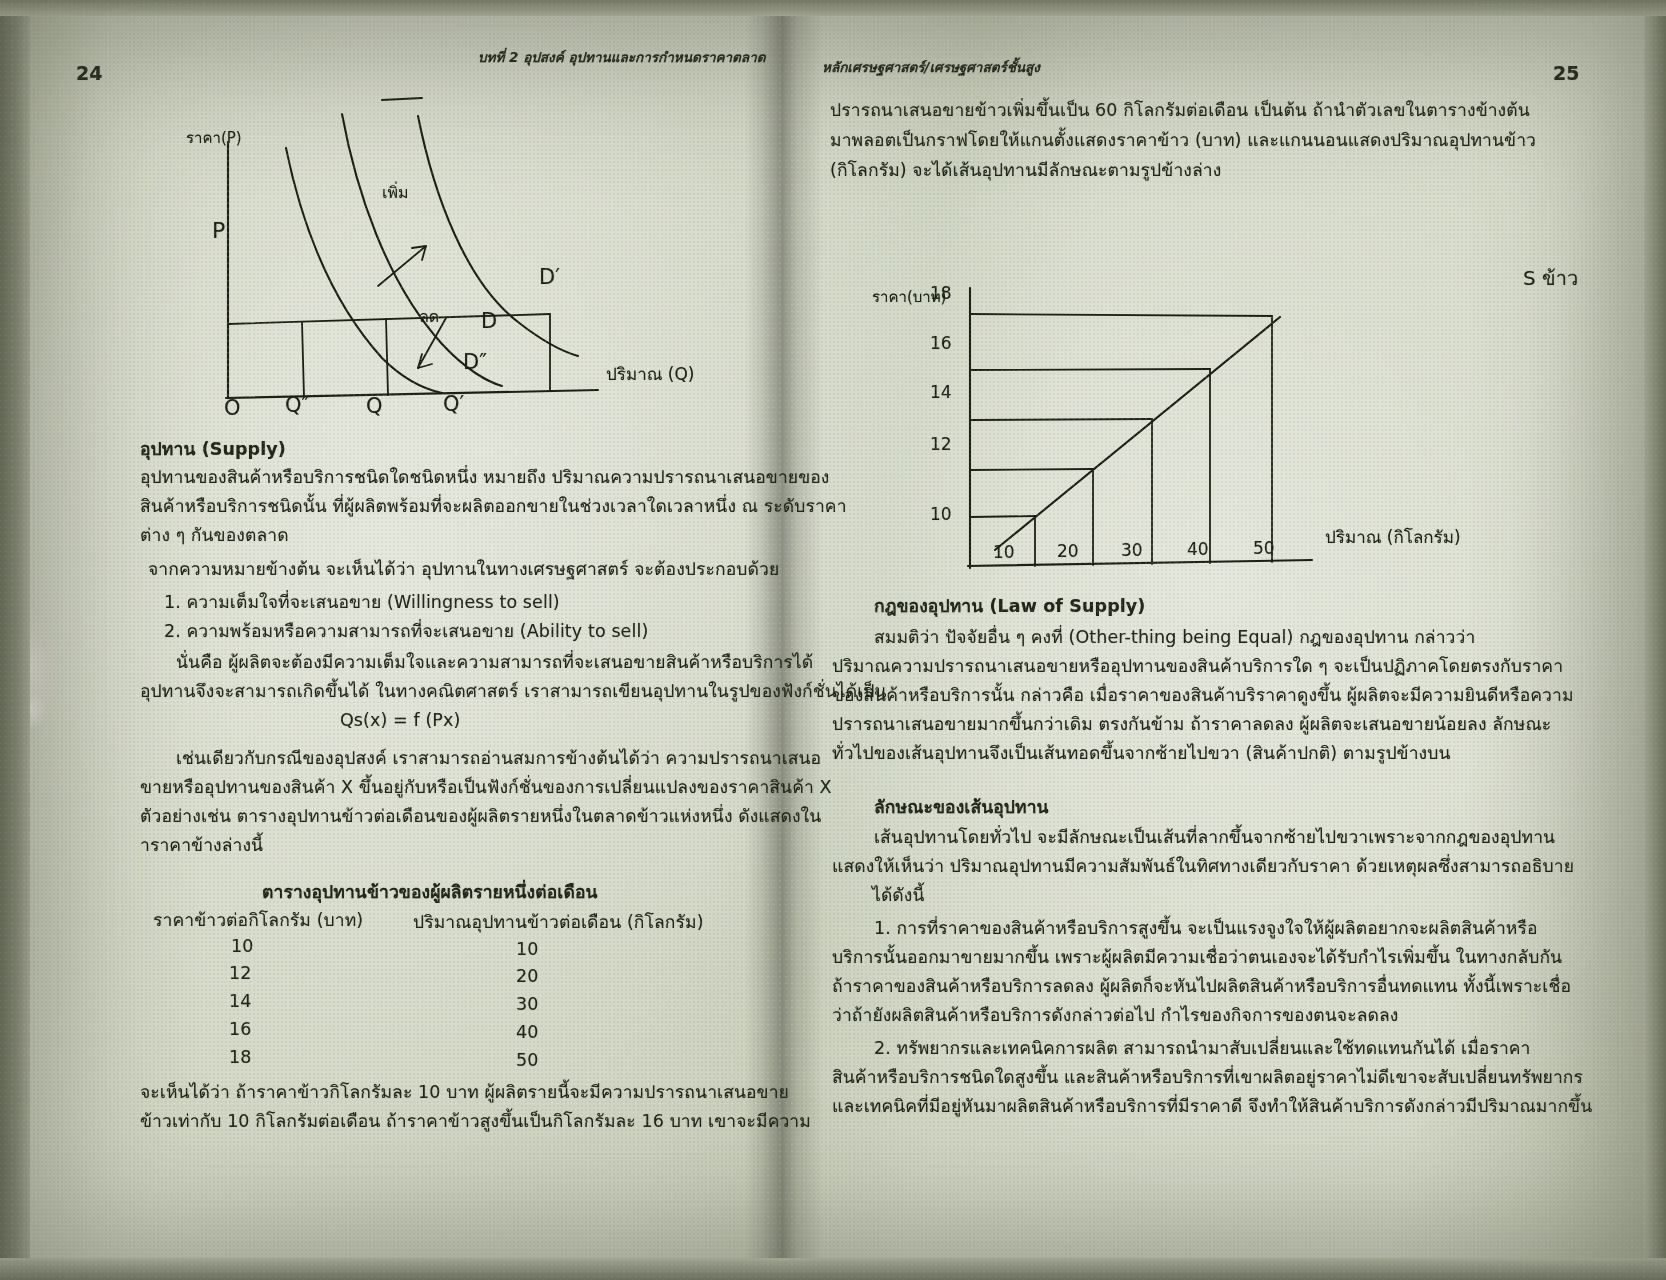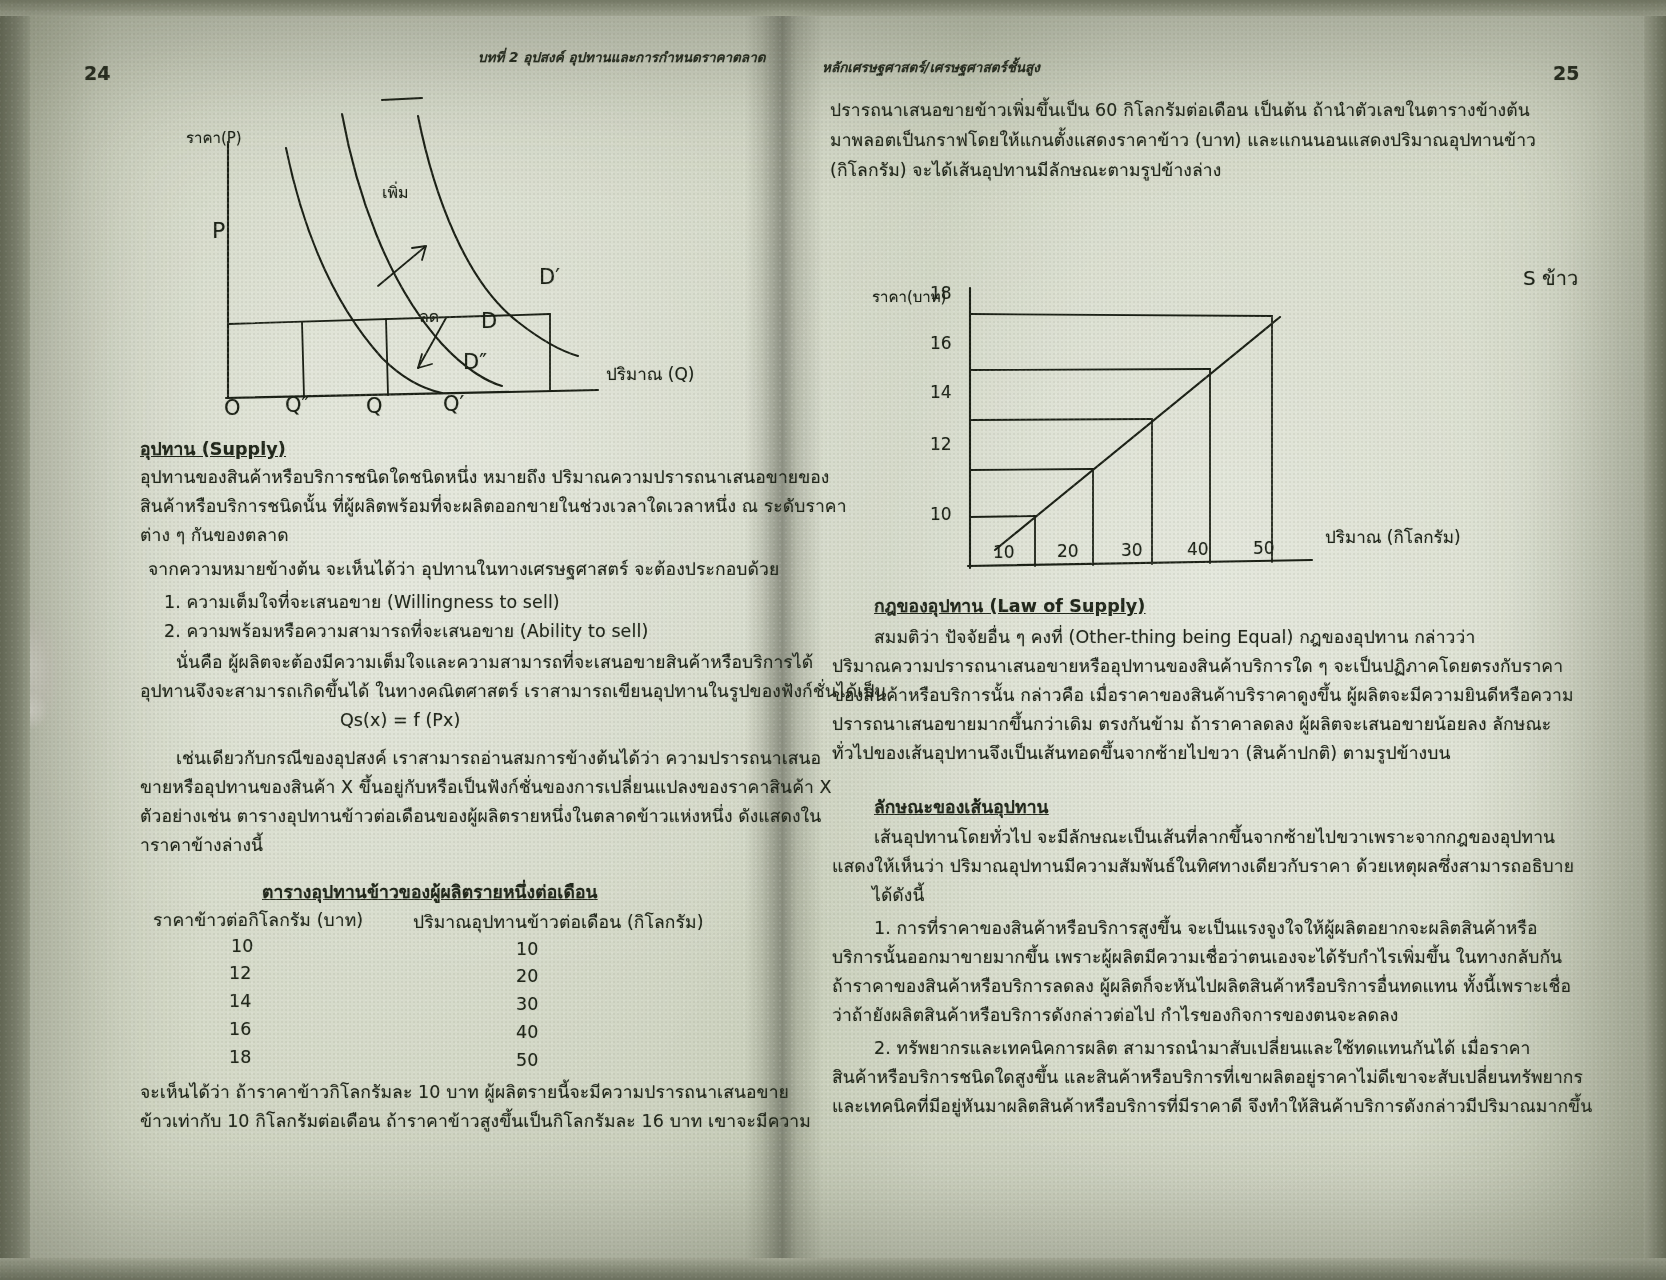--- a/index.html
+++ b/index.html
@@ -73,21 +73,21 @@
     box-shadow:inset 0 0 140px 40px rgba(70,74,58,0.45);
   }
   .txt{
     position:absolute;
     color:#20261a;
     font-family:"DejaVu Sans","Liberation Sans",sans-serif;
     white-space:nowrap;
     text-shadow:0 0 1px rgba(32,38,26,0.35);
   }
   .body{font-size:17.5px;letter-spacing:.1px;}
-  .bold{font-weight:bold;text-decoration:underline;}
+  .bold{font-weight:bold;}
   .run{font-size:13.5px;font-weight:bold;font-style:italic;}
   .folio{font-size:19px;font-weight:bold;}
   .hand{
     font-family:"DejaVu Sans","Liberation Sans",sans-serif;
     font-size:16px;color:#1b2116;
   }
 
   
   .fig{position:absolute;}
   svg{display:block;overflow:visible;}
@@ -102,21 +102,21 @@
   <div class="page" id="page-right"></div>
   <div id="gutter"></div>
   <div id="tear"></div>
   <div id="tear2"></div>
   <div id="bed-left"></div>
   <div id="bed-right"></div>
   <div id="bed-top"></div>
   <div id="bed-bottom"></div>
 </div>
 
-<div class="txt folio" style="left:84px;top:62px;text-align:right;">24</div>
+<div class="txt folio" style="left:76px;top:62px;text-align:right;">24</div>
 <div class="txt run" style="left:478px;top:46px;">บทที่ 2 อุปสงค์ อุปทานและการกำหนดราคาตลาด</div>
 
 <div class="fig" style="left:150px;top:86px;">
   <svg width="520" height="345" viewBox="0 0 520 345">
 
     <path class="stroke" d="M 78 56 L 78 312"></path>
     <path class="stroke" d="M 76 312 L 448 304"></path>
 
     <path class="stroke" d="M 136 62 C 150 130, 176 210, 232 272 C 256 296, 278 304, 292 307"></path>
     <path class="stroke" d="M 192 28 C 206 104, 236 196, 292 258 C 316 284, 338 296, 352 300"></path>

